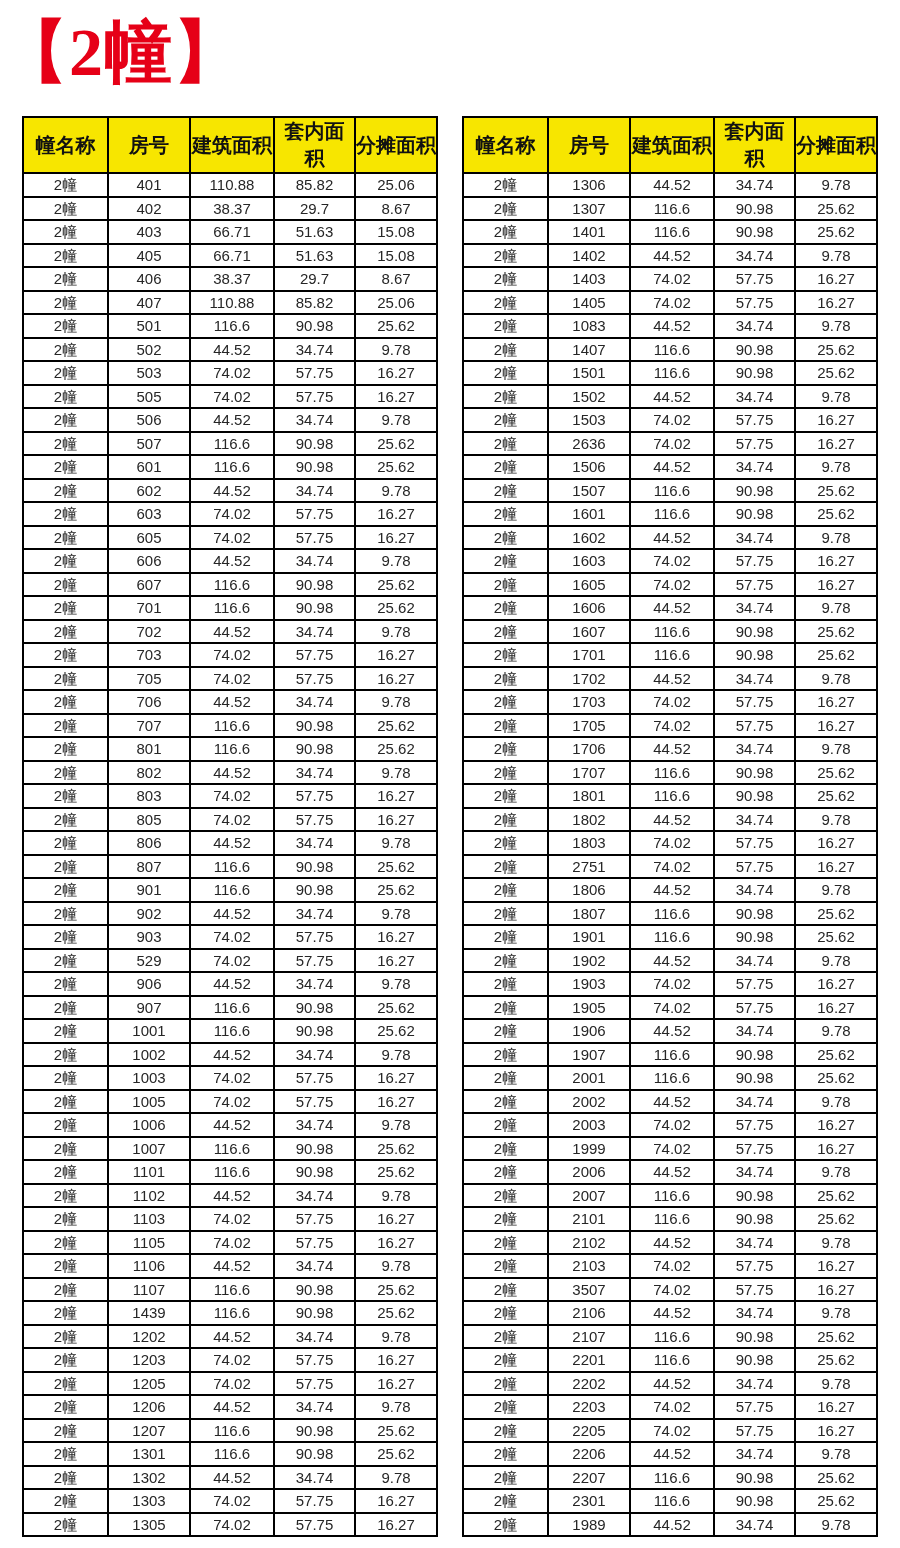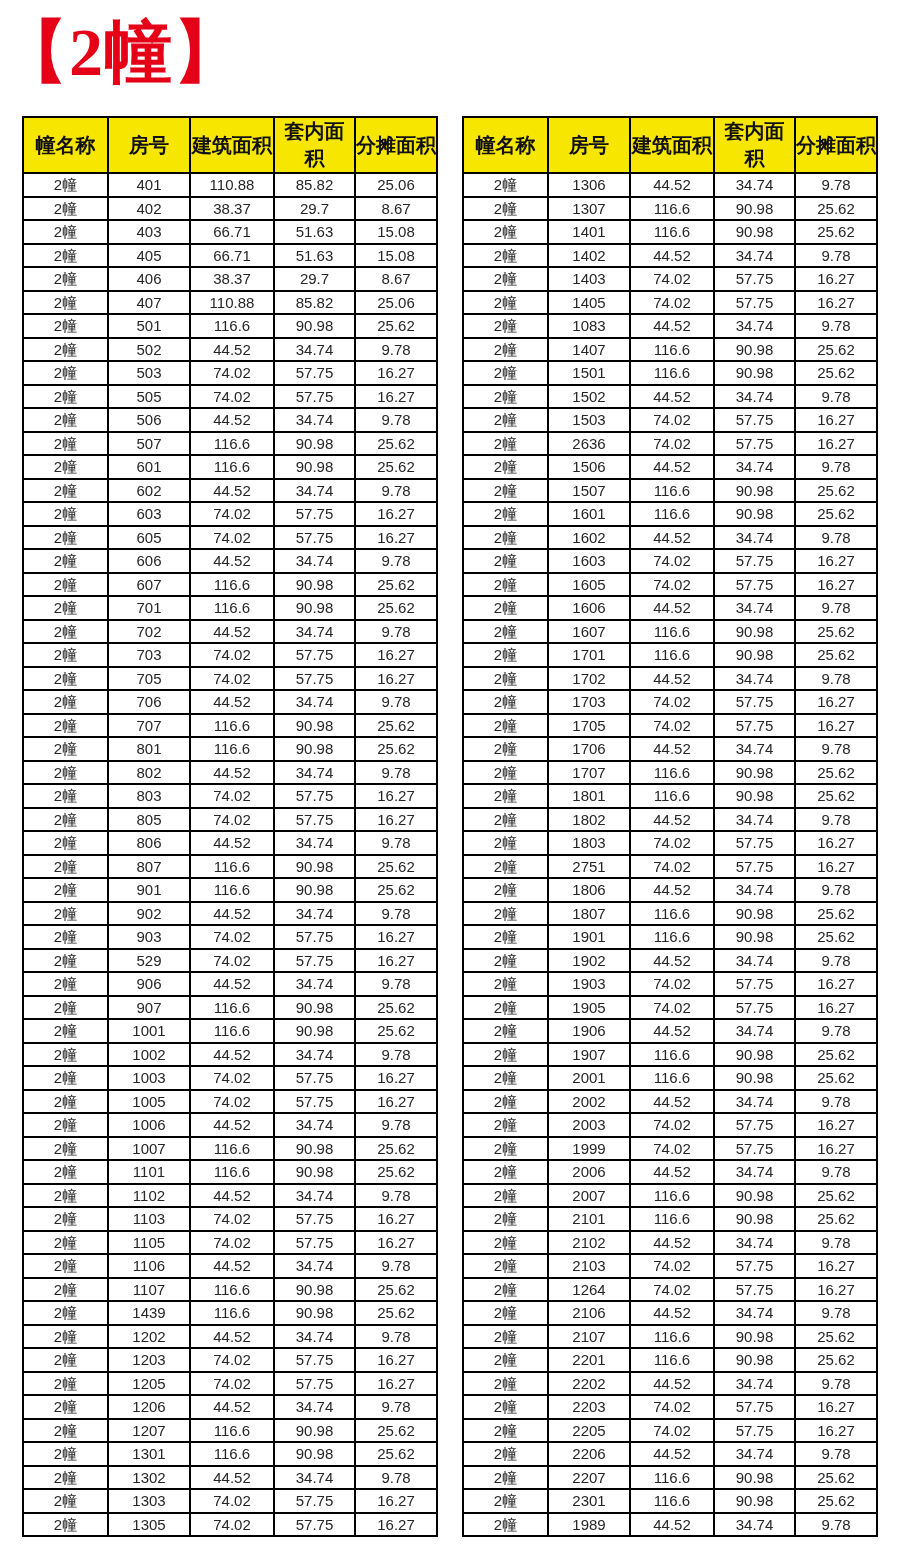--- a/index.html
+++ b/index.html
@@ -847,21 +847,21 @@
           </tr>
           <tr>
             <td>2幢</td>
             <td>2103</td>
             <td>74.02</td>
             <td>57.75</td>
             <td>16.27</td>
           </tr>
           <tr>
             <td>2幢</td>
-            <td>1264</td>
+            <td>3507</td>
             <td>74.02</td>
             <td>57.75</td>
             <td>16.27</td>
           </tr>
           <tr>
             <td>2幢</td>
             <td>2106</td>
             <td>44.52</td>
             <td>34.74</td>
             <td>9.78</td>

